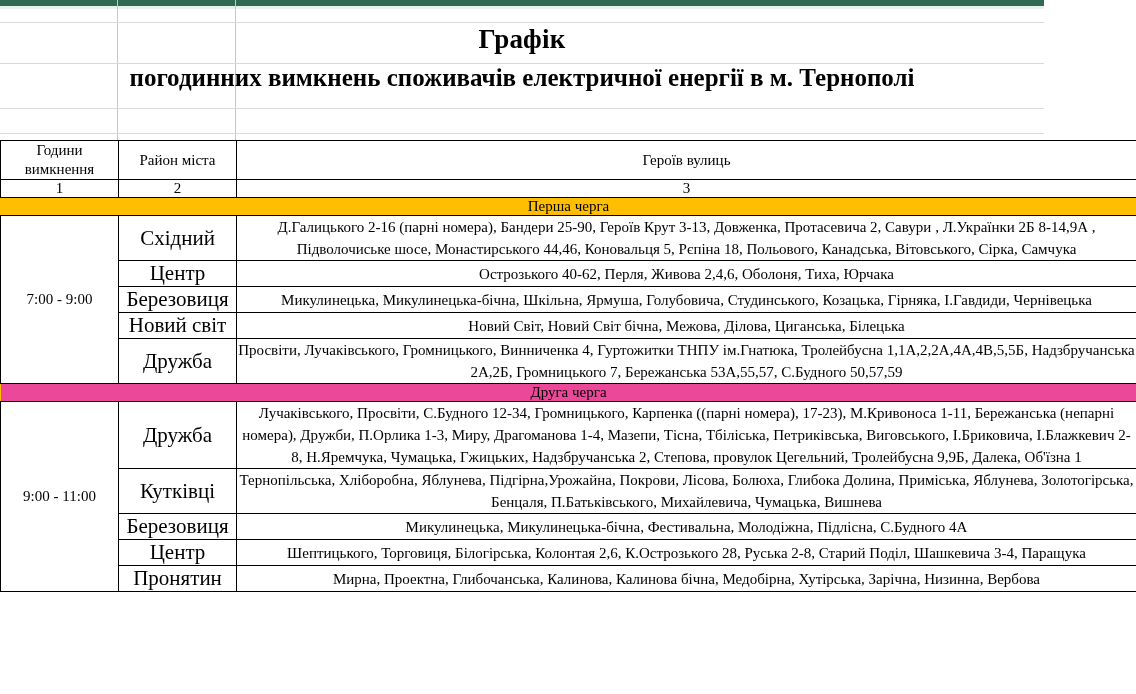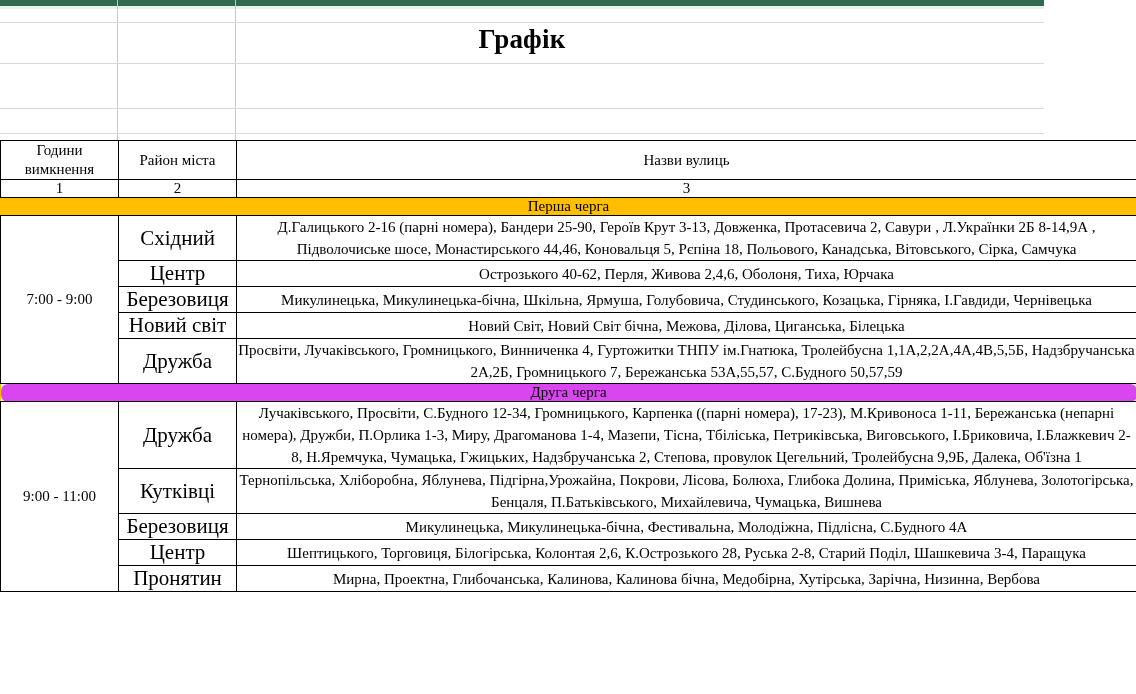--- a/index.html
+++ b/index.html
@@ -156,33 +156,34 @@
     <div class="gridline-v" style="left:117px; height:140px;"></div>
     <div class="gridline-v" style="left:235px; height:140px;"></div>
     <div class="gridline-h" style="top:22px;"></div>
     <div class="gridline-h" style="top:63px;"></div>
     <div class="gridline-h" style="top:108px;"></div>
     <div class="gridline-h" style="top:133px;"></div>
   </div>
 
   <div class="title-area">
     <div class="title-main">Графік</div>
+    <div class="title-sub">погодинних вимкнень споживачів електричної енергії в м. Тернополі</div>
   </div>
 
   <table class="schedule">
     <colgroup>
       <col class="c-hours">
       <col class="c-area">
       <col class="c-street">
     </colgroup>
     <tbody id="table-body">
         <tr>
           <th class="hdr">Години вимкнення</th>
           <th class="hdr">Район міста</th>
-          <th class="hdr">Назви вулиць</th>
+          <th class="hdr">Героїв вулиць</th>
         </tr>
         <tr class="numrow">
           <td>1</td>
           <td>2</td>
           <td>3</td>
         </tr>
         <tr class="sectionbar">
           <td colspan="3" style="background: rgb(255, 191, 0); border-left-color: rgb(255, 191, 0); border-right-color: rgb(255, 191, 0);">Перша черга</td>
         </tr>
         <tr>
@@ -200,21 +201,21 @@
         </tr>
         <tr>
           <td class="area-cell">Новий світ</td>
           <td class="street-cell">Новий Світ, Новий Світ бічна, Межова, Ділова, Циганська, Білецька</td>
         </tr>
         <tr>
           <td class="area-cell">Дружба</td>
           <td class="street-cell">Просвіти, Лучаківського, Громницького, Винниченка 4, Гуртожитки ТНПУ ім.Гнатюка, Тролейбусна 1,1А,2,2А,4А,4В,5,5Б, Надзбручанська 2А,2Б, Громницького 7, Бережанська 53А,55,57, С.Будного 50,57,59</td>
         </tr>
         <tr class="sectionbar">
-          <td colspan="3" style="background: #d946ef; border-left-color: rgb(255, 191, 0); border-right-color: rgb(255, 191, 0); border-radius: 7px;">Друга черга</td>
+          <td colspan="3" style="background: #ec4899; border-left-color: rgb(255, 191, 0); border-right-color: rgb(255, 191, 0);">Друга черга</td>
         </tr>
         <tr>
           <td class="hours-cell" rowspan="5">9:00 - 11:00</td>
           <td class="area-cell">Дружба</td>
           <td class="street-cell">Лучаківського, Просвіти, С.Будного 12-34, Громницького, Карпенка ((парні номера), 17-23), М.Кривоноса 1-11, Бережанська (непарні номера), Дружби, П.Орлика 1-3, Миру, Драгоманова 1-4, Мазепи, Тісна, Тбіліська, Петриківська, Виговського, І.Бриковича, І.Блажкевич 2-8, Н.Яремчука, Чумацька, Гжицьких, Надзбручанська 2, Степова, провулок Цегельний, Тролейбусна 9,9Б, Далека, Об'їзна 1</td>
         </tr>
         <tr>
           <td class="area-cell">Кутківці</td>
           <td class="street-cell">Тернопільська, Хліборобна, Яблунева, Підгірна,Урожайна, Покрови, Лісова, Болюха, Глибока Долина, Приміська, Яблунева, Золотогірська, Бенцаля, П.Батьківського, Михайлевича, Чумацька, Вишнева</td>
         </tr>

